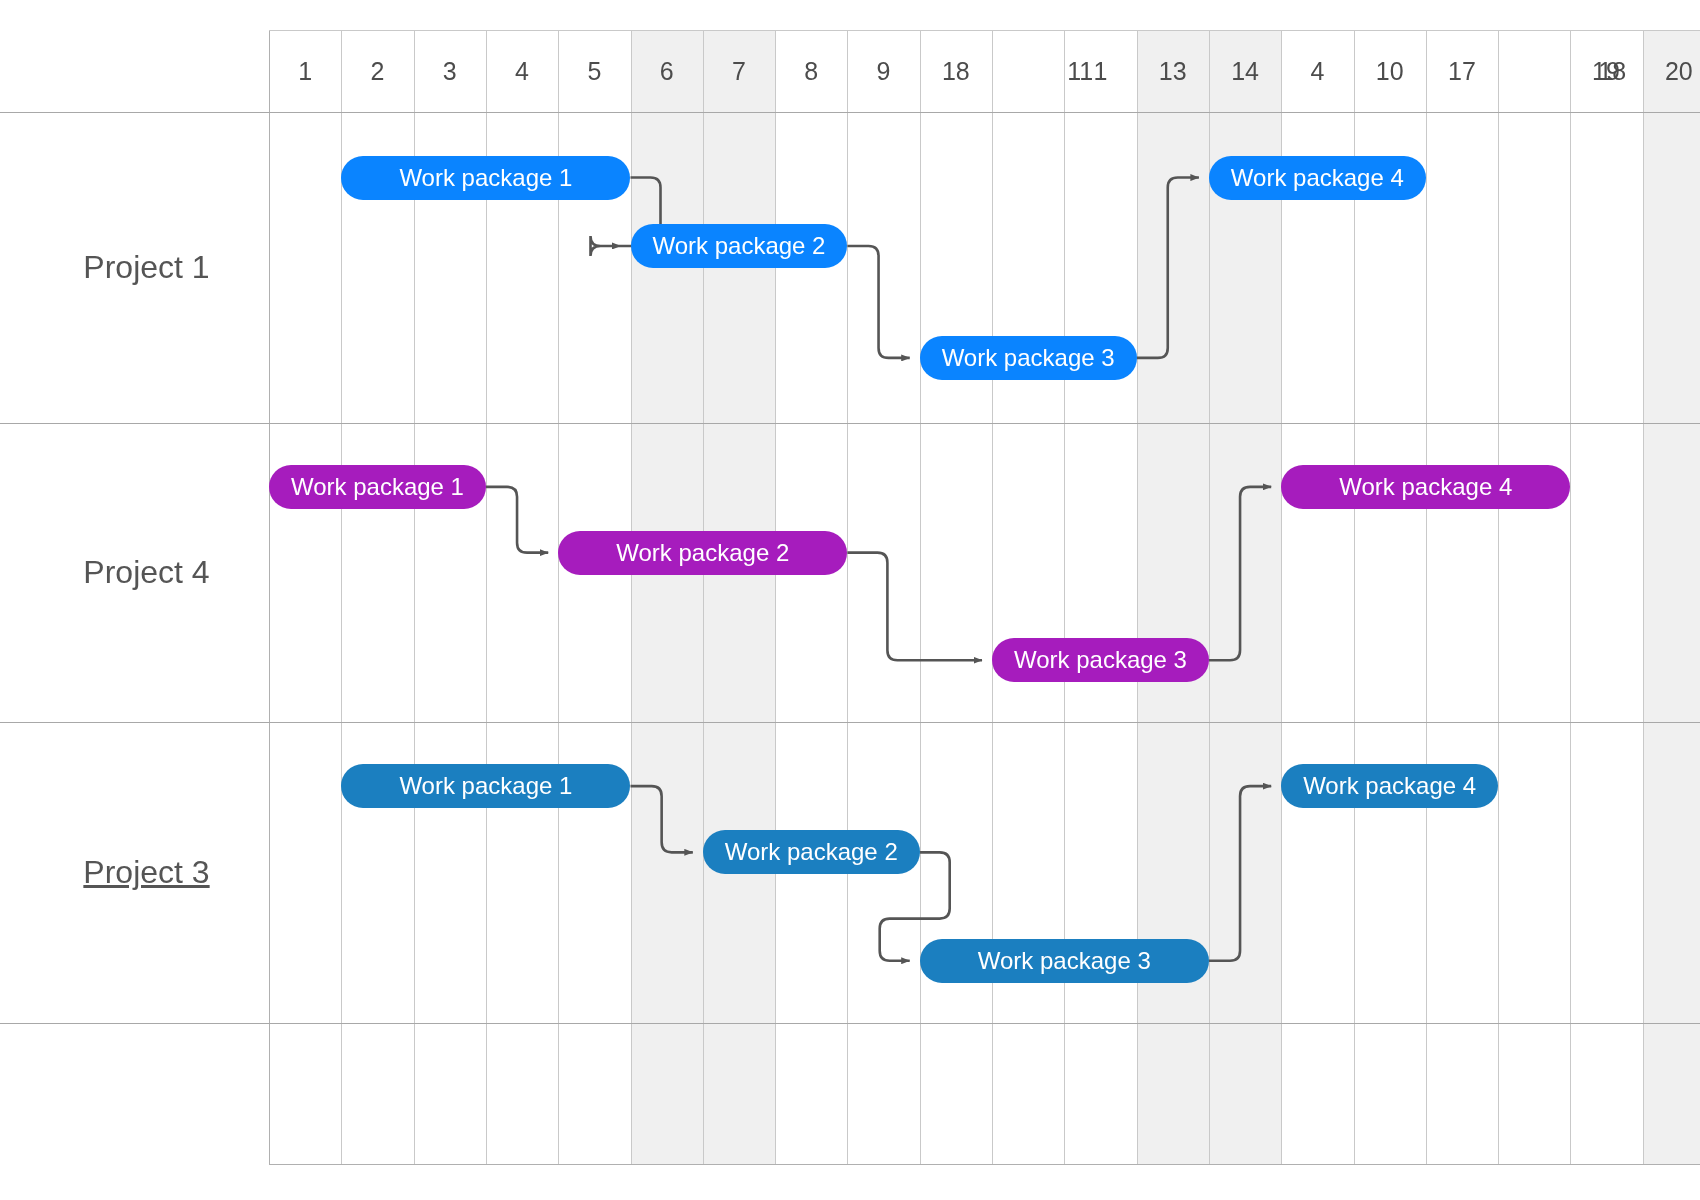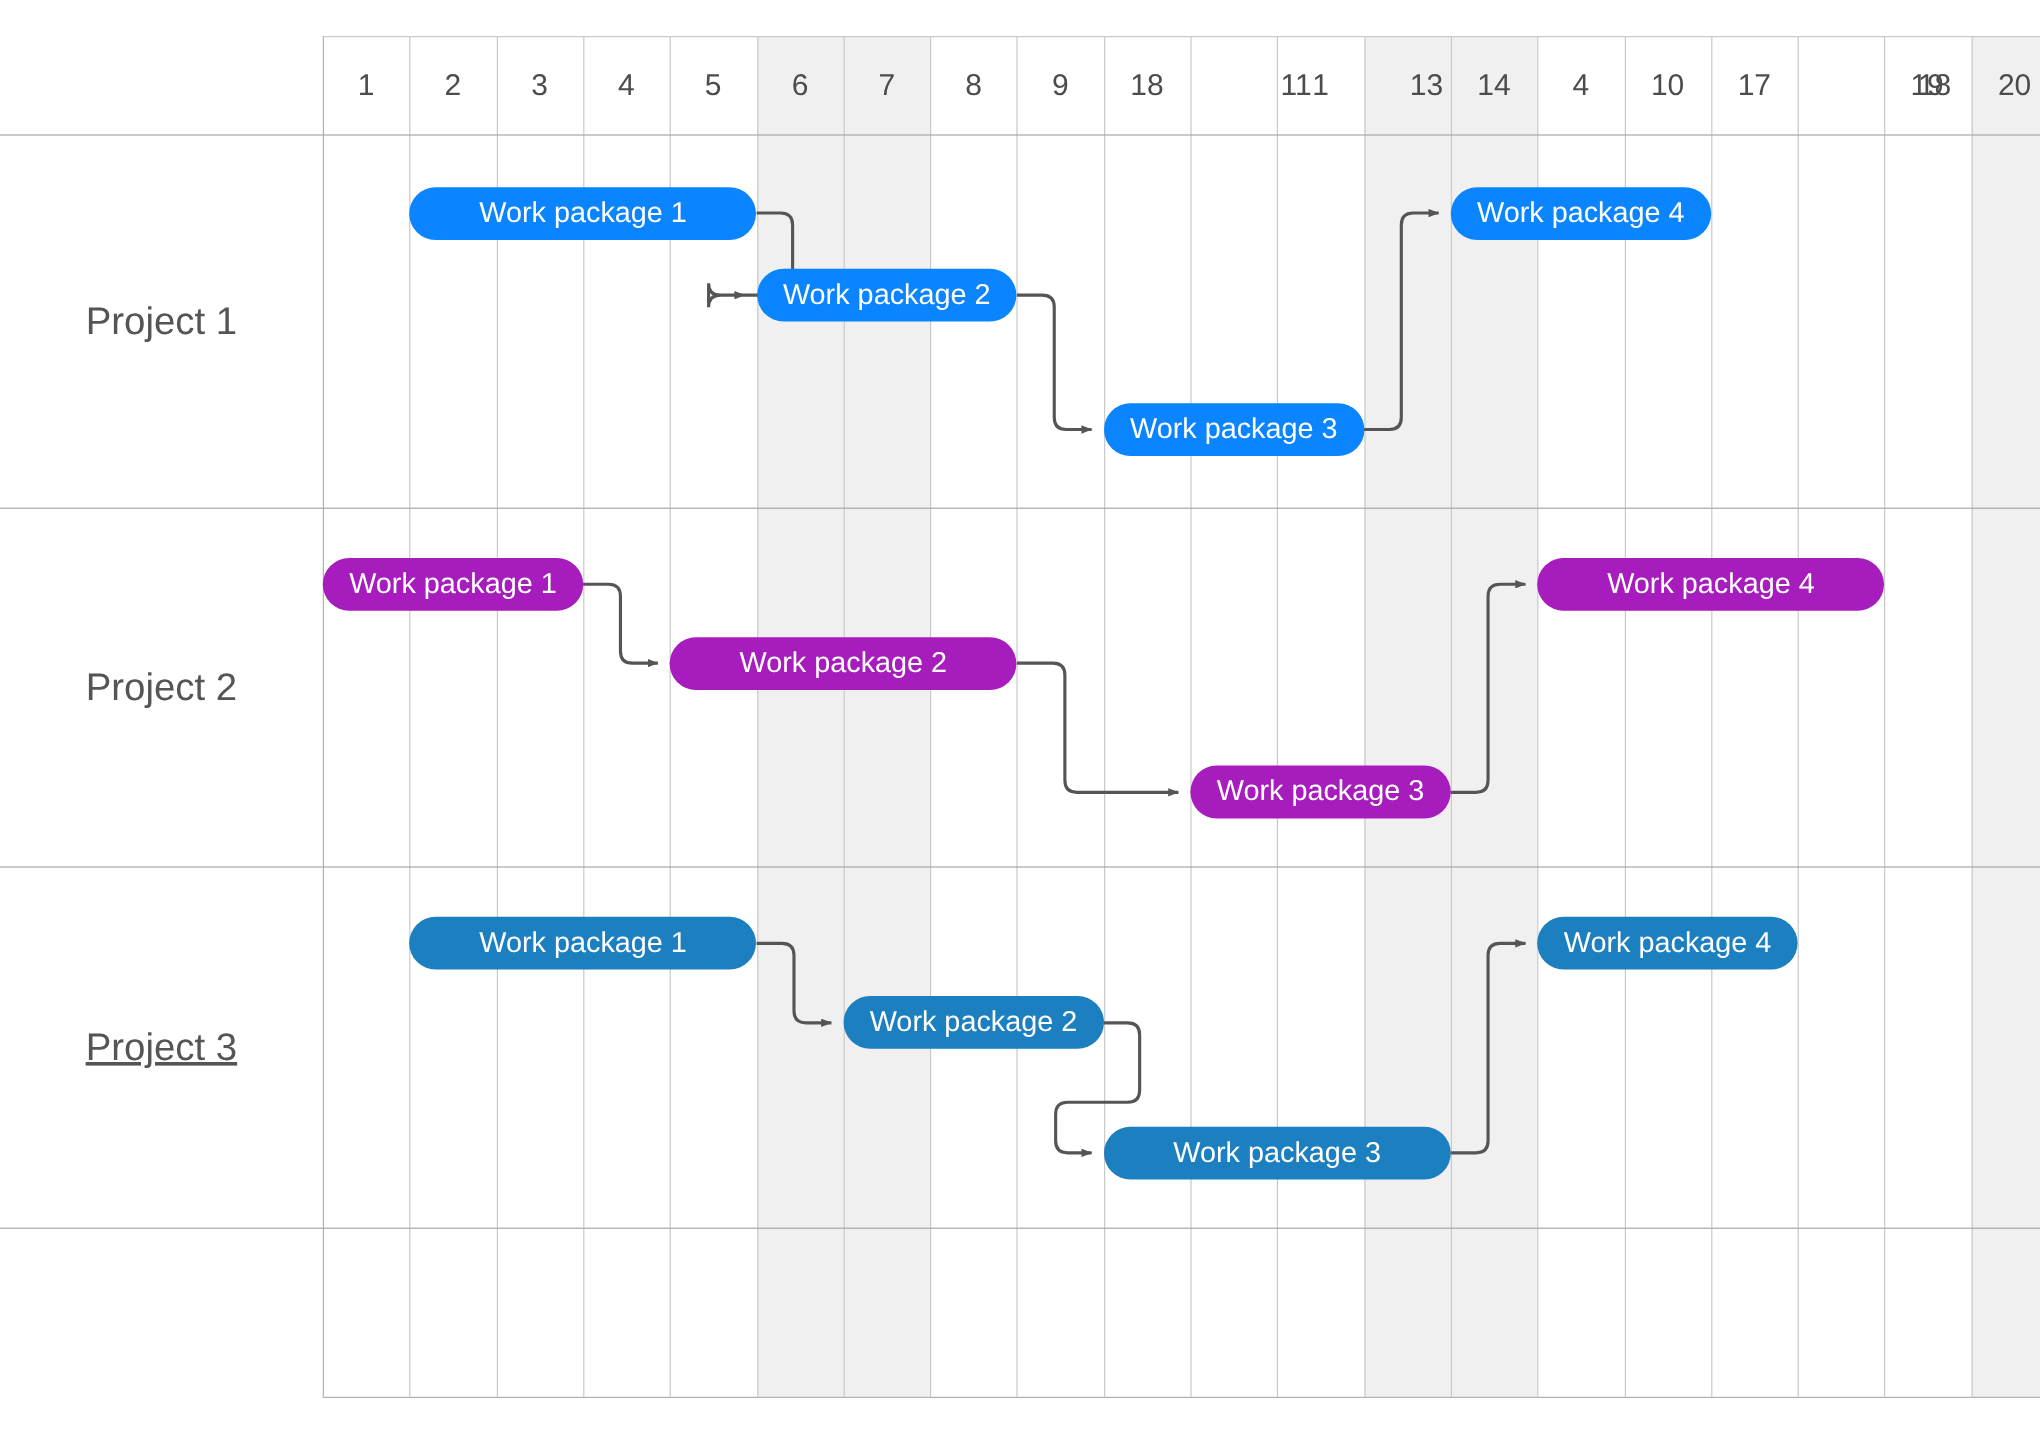--- a/index.html
+++ b/index.html
@@ -11,21 +11,21 @@
   .gridline-v{position:absolute;width:1px;background:#c9c9c9;}
   .gridline-v.major{background:#b0b0b0;}
   .gridline-h{position:absolute;height:1px;background:#a8a8a8;left:0;}
   .weekend{position:absolute;background:#f0f0f0;}
 
   
   .day-head{position:absolute;top:30px;height:82px;display:flex;align-items:center;
             justify-content:center;color:#4c4c4c;font-size:25px;font-weight:400;}
 
   
-  .row-label{position:absolute;left:0;width:269px;display:flex;align-items:center;
+  .row-label{position:absolute;left:12px;width:269px;display:flex;align-items:center;
              justify-content:center;color:#555555;font-size:32px;font-weight:400;}
 
   
   .bar{position:absolute;height:44px;border-radius:22px;display:flex;align-items:center;
        justify-content:center;color:#ffffff;font-size:24px;white-space:nowrap;
        box-sizing:border-box;padding:0 10px;}
 
   
   .conn{position:absolute;left:0;top:0;width:1700px;height:1200px;pointer-events:none;}
 </style>
@@ -74,33 +74,33 @@
       <div class="day-head" style="left: 413.6px; width: 72.3px;">3</div>
       <div class="day-head" style="left: 485.9px; width: 72.3px;">4</div>
       <div class="day-head" style="left: 558.2px; width: 72.3px;">5</div>
       <div class="day-head" style="left: 630.5px; width: 72.3px;">6</div>
       <div class="day-head" style="left: 702.8px; width: 72.3px;">7</div>
       <div class="day-head" style="left: 775.1px; width: 72.3px;">8</div>
       <div class="day-head" style="left: 847.4px; width: 72.3px;">9</div>
       <div class="day-head" style="left: 919.7px; width: 72.3px;">18</div>
       <div class="day-head" style="left: 1044px; width: 72.3px;">11</div>
       <div class="day-head" style="left: 1064.3px; width: 72.3px;">1</div>
-      <div class="day-head" style="left: 1136.6px; width: 72.3px; margin-left: 16px;">13</div>
+      <div class="day-head" style="left: 1136.6px; width: 72.3px;">13</div>
       <div class="day-head" style="left: 1208.9px; width: 72.3px;">14</div>
       <div class="day-head" style="left: 1281.2px; width: 72.3px;">4</div>
       <div class="day-head" style="left: 1353.5px; width: 72.3px;">10</div>
       <div class="day-head" style="left: 1425.8px; width: 72.3px;">17</div>
       <div class="day-head" style="left: 1576px; width: 72.3px;">18</div>
       <div class="day-head" style="left: 1570.4px; width: 71px;">19</div>
       <div class="day-head" style="left: 1642.7px; width: 72.3px;">20</div>
     </div>
 
   <div id="labels">
       <div class="row-label" style="top: 112px; height: 311px;">Project 1</div>
-      <div class="row-label" style="top: 423px; height: 299px;">Project 2</div>
+      <div class="row-label" style="top: 423px; height: 299px;">Project 4</div>
       <div class="row-label" style="top: 722px; height: 301px; text-decoration: underline;">Project 3</div>
     </div>
 
   <svg class="conn" id="connectors" xmlns="http://www.w3.org/2000/svg">
     <defs>
       <marker id="arrowhead" markerWidth="9" markerHeight="7" refX="8.5" refY="3.5" orient="auto" markerUnits="userSpaceOnUse">
         <path d="M0,0 L9,3.5 L0,7 z" fill="#555555"></path>
       </marker>
     </defs>
     <g id="conn-paths">

